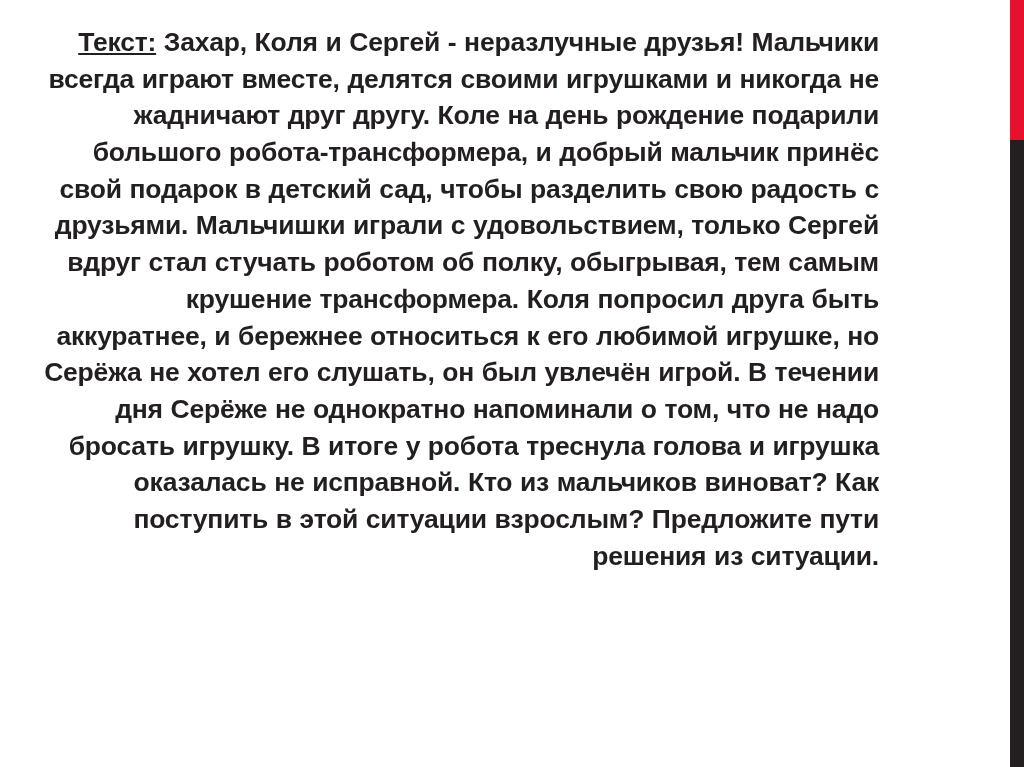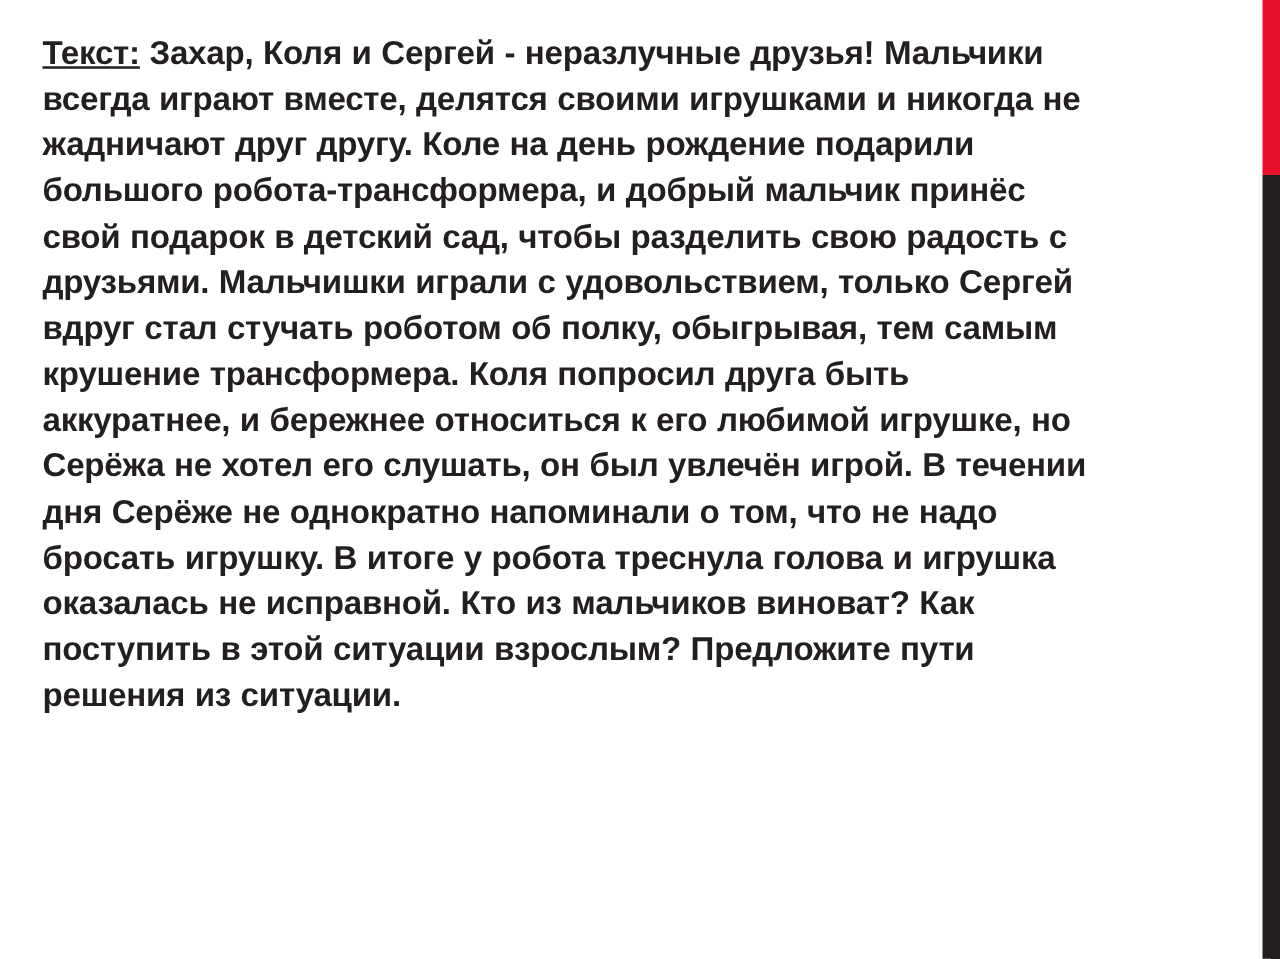--- a/index.html
+++ b/index.html
@@ -39,21 +39,21 @@
   .body-text {
     position: absolute;
     left: 34px;
     top: 24px;
     width: 845px;
     font-size: 26.5px;
     line-height: 1.385;
     font-weight: bold;
     color: #231f20;
     letter-spacing: -0.2px;
-    text-align: left;
+    text-align: right;
     word-spacing: 0.5px;
   }
   .label-underline {
     text-decoration: underline;
   }
 </style>
 </head>
 <body>
 
 <div class="slide">

